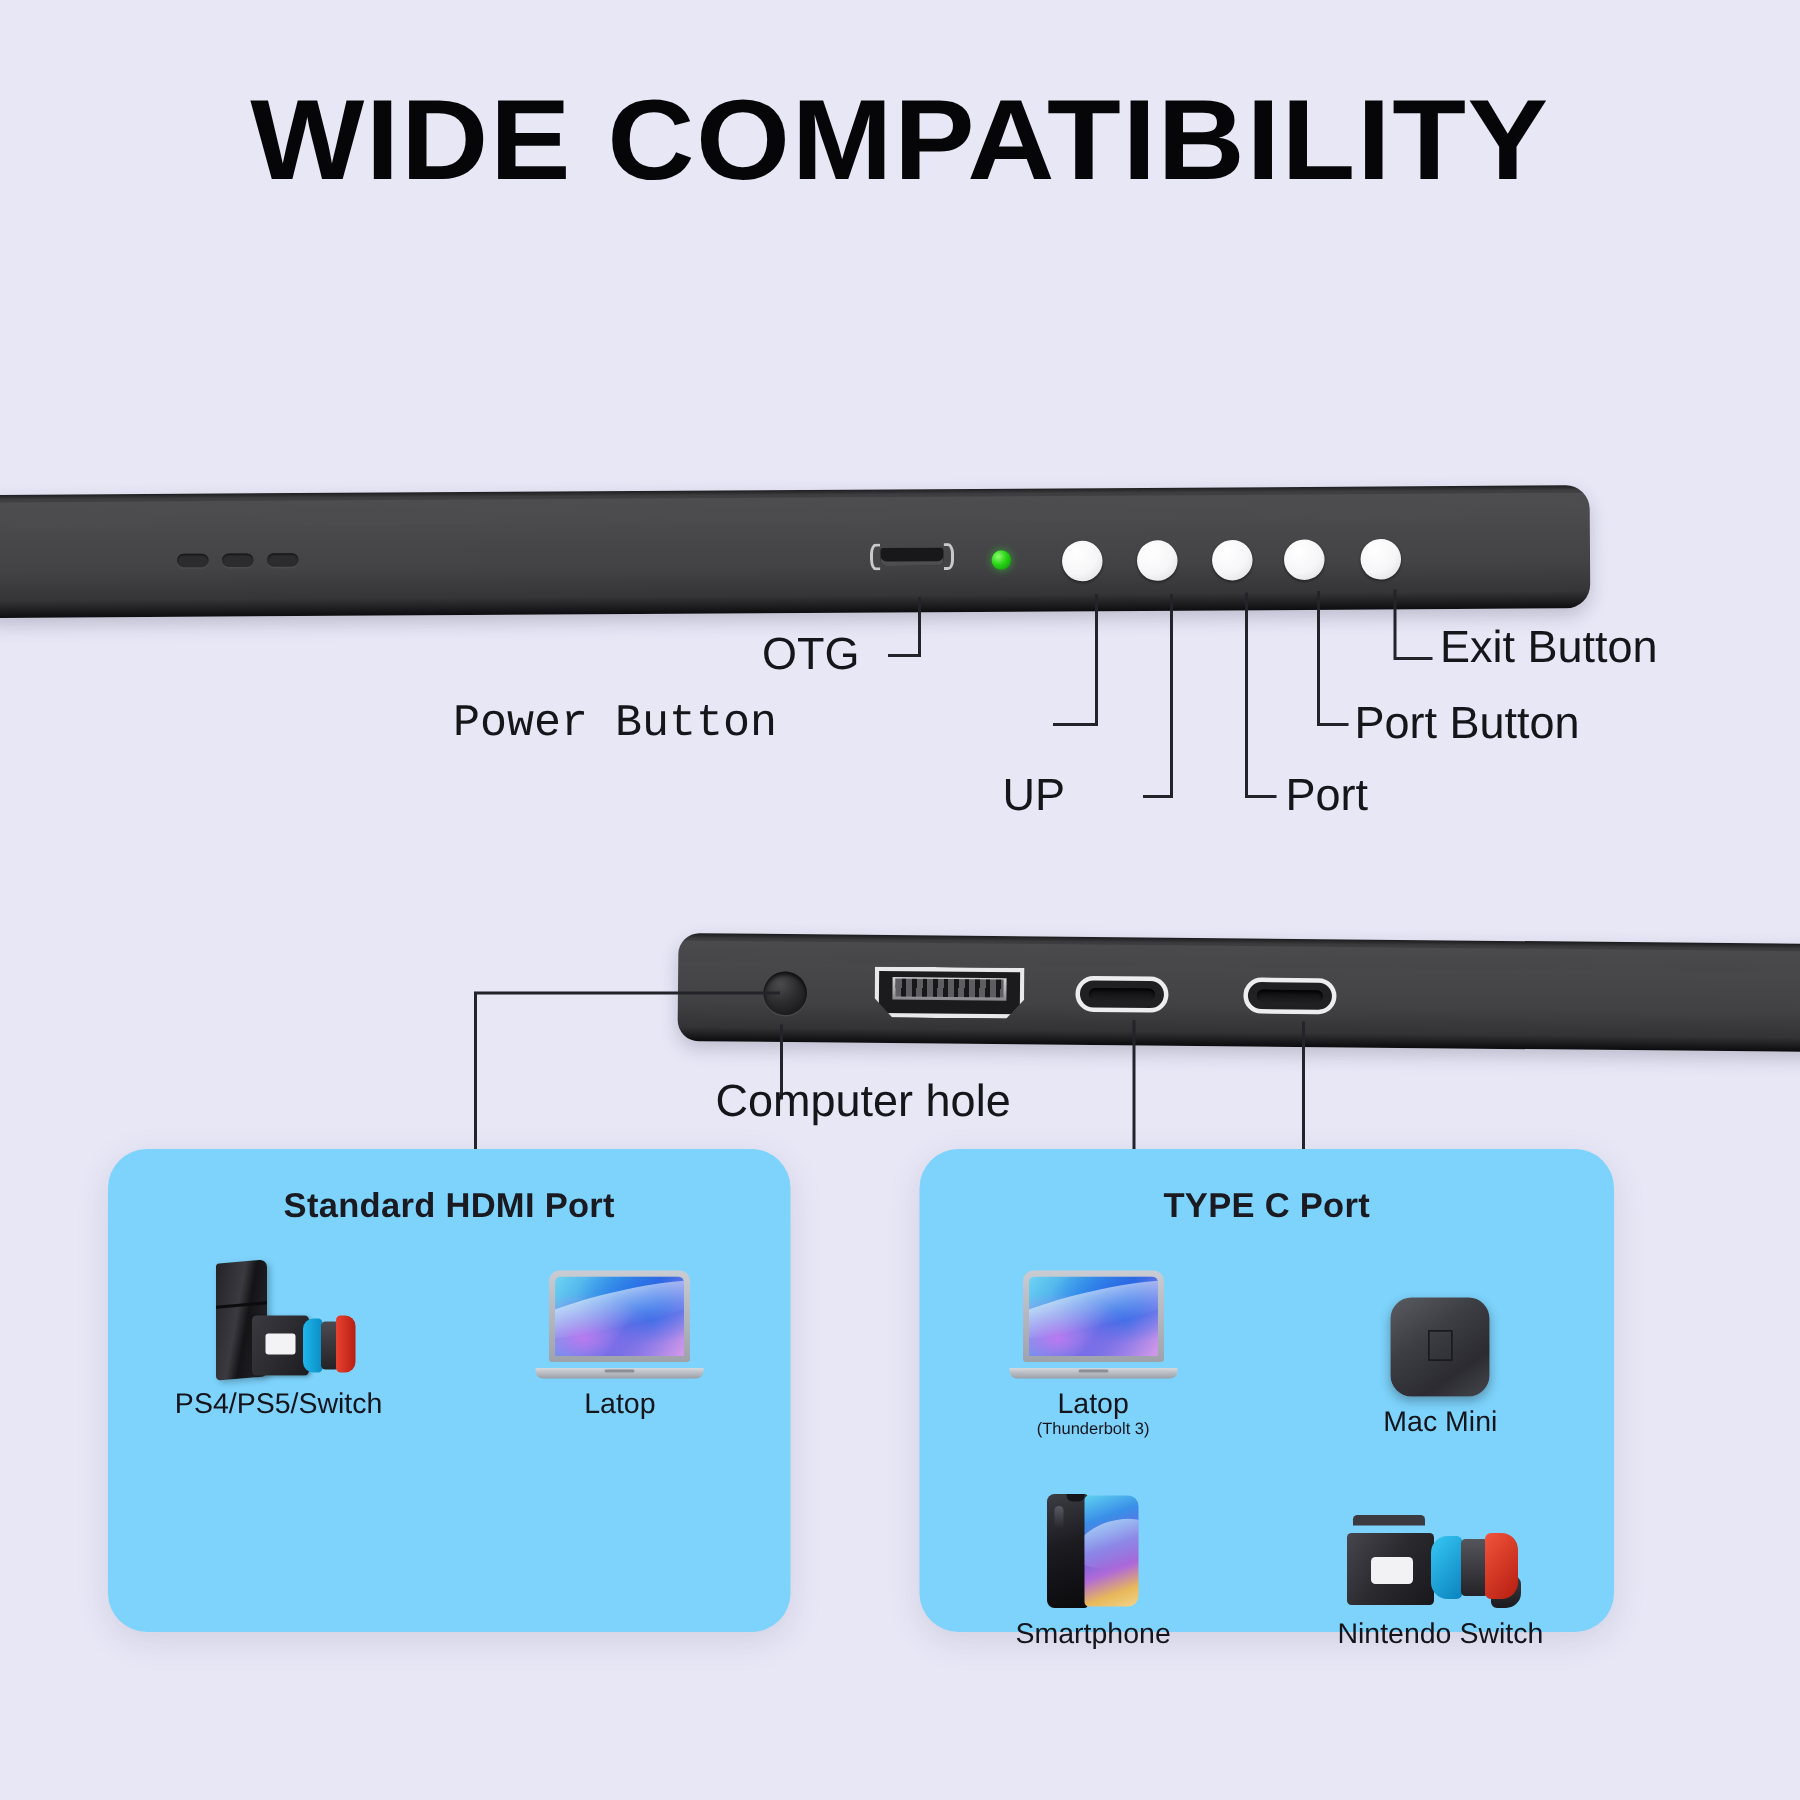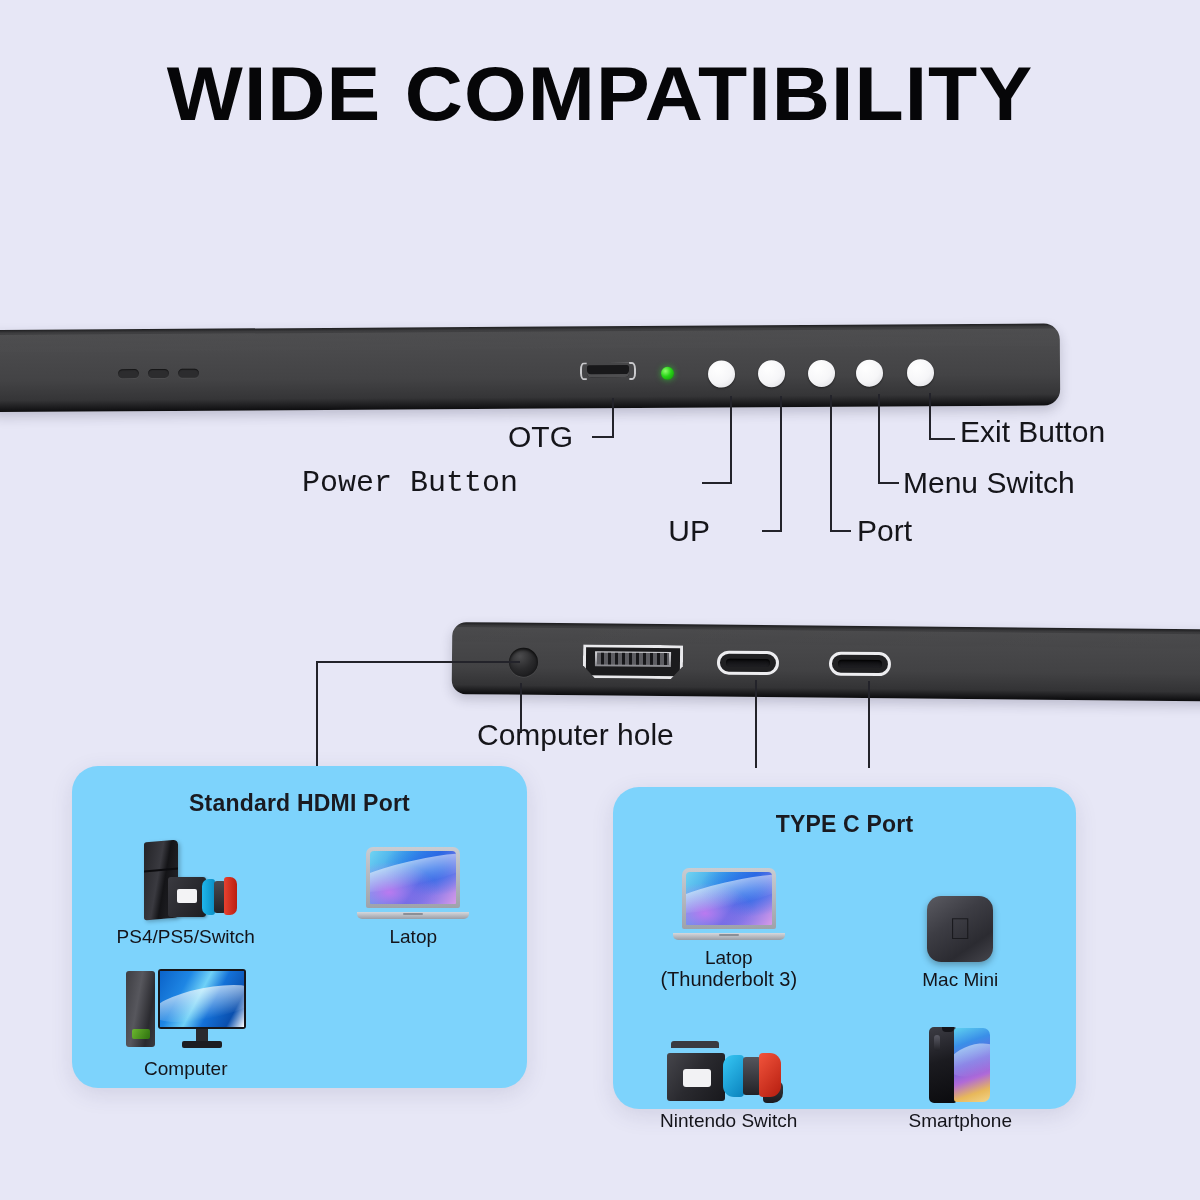--- a/index.html
+++ b/index.html
@@ -208,21 +208,21 @@
   }
 
   
   .card {
     position: absolute;
     background: #7dd3fc;
     border-radius: 26px;
     box-shadow: 0 6px 22px rgba(60,60,110,0.13);
   }
   #card-hdmi { left: 72px; top: 766px; width: 455px; height: 322px; }
-  #card-typec { left: 613px; top: 787px; width: 463px; height: 322px; }
+  #card-typec { left: 613px; top: 766px; width: 463px; height: 322px; }
 
   .card-title {
     text-align: center;
     font-size: 23px;
     font-weight: 700;
     color: #1a1a20;
     margin-top: 24px;
     letter-spacing: 0.2px;
   }
   .card-grid {
@@ -244,21 +244,21 @@
     justify-content: center;
     position: relative;
   }
   .dev-label {
     font-size: 19px;
     color: #14141a;
     margin-top: 7px;
     text-align: center;
     line-height: 1.12;
   }
-  .dev-sub { font-size: 20px; display: block; }
+  .dev-sub { font-size: 11px; display: block; }
 
   
   .ps4 { position: relative; width: 96px; height: 80px; }
   .ps4-console {
     position: absolute; left: 6px; bottom: 0;
     width: 34px; height: 78px;
     background: linear-gradient(100deg, #232327 0%, #3a3a40 42%, #141417 58%, #2a2a2f 100%);
     border-radius: 2px 5px 3px 3px;
     transform: skewY(-5deg);
     box-shadow: 2px 2px 4px rgba(0,0,0,0.25);
@@ -540,21 +540,21 @@
 </svg>
 
 <div class="callout-label" style="left:508px; top:420px;">OTG</div>
 <div class="callout-label" style="left:518px; top:466px; transform:translateX(-100%); width:0;">
   <span style="display:block; position:absolute; right:0; white-space:nowrap;font-family:Liberation Mono, monospace;">Power Button</span>
 </div>
 <div class="callout-label" style="left:710px; top:514px; transform:translateX(-100%); width:0;">
   <span style="display:block; position:absolute; right:0; white-space:nowrap;">UP</span>
 </div>
 <div class="callout-label" style="left:857px; top:514px;">Port</div>
-<div class="callout-label" style="left:903px; top:466px;">Menu Switch</div>
+<div class="callout-label" style="left:903px; top:466px;">Port Button</div>
 <div class="callout-label" style="left:960px; top:415px;">Exit Button</div>
 <div class="callout-label" style="left:477px; top:718px;">Computer hole</div>
 
 <div class="card" id="card-hdmi">
   <div class="card-title">Standard HDMI Port</div>
   <div class="card-grid">
 
     <div class="dev">
       <div class="dev-art">
         <div class="ps4">
@@ -574,33 +574,20 @@
           <div class="laptop-lid">
               <div class="laptop-screen"></div>
             </div>
           <div class="laptop-base"></div>
           <div class="laptop-notch"></div>
         </div>
       </div>
       <div class="dev-label">Latop</div>
     </div>
 
-    <div class="dev" style="margin-top:14px;">
-      <div class="dev-art">
-        <div class="pc">
-          <div class="pc-tower"></div>
-          <div class="pc-mon-frame">
-              <div class="pc-mon"></div>
-            </div>
-          <div class="pc-neck"></div>
-          <div class="pc-foot"></div>
-        </div>
-      </div>
-      <div class="dev-label">Computer</div>
-    </div>
 
 
   </div>
 </div>
 
 <div class="card" id="card-typec">
   <div class="card-title">TYPE C Port</div>
   <div class="card-grid">
 
     <div class="dev">
@@ -623,37 +610,37 @@
       <div class="dev-art">
         <div class="macmini">
             <span class="apple-logo"></span>
           </div>
       </div>
       <div class="dev-label">Mac Mini</div>
     </div>
 
     <div class="dev" style="margin-top:22px;">
       <div class="dev-art">
+        <div class="phone">
+          <div class="phone-back"></div>
+          <div class="phone-front"></div>
+          <div class="phone-notch"></div>
+        </div>
+      </div>
+      <div class="dev-label">Smartphone</div>
+    </div>
+
+    <div class="dev" style="margin-top:22px;">
+      <div class="dev-art">
         <div class="nsw">
           <div class="nsw-top"></div>
           <div class="nsw-dock"></div>
           <div class="nsw-joy-b"></div>
           <div class="nsw-joy-mid"></div>
           <div class="nsw-grip"></div>
           <div class="nsw-joy-r"></div>
         </div>
       </div>
       <div class="dev-label">Nintendo Switch</div>
     </div>
 
-    <div class="dev" style="margin-top:22px;">
-      <div class="dev-art">
-        <div class="phone">
-          <div class="phone-back"></div>
-          <div class="phone-front"></div>
-          <div class="phone-notch"></div>
-        </div>
-      </div>
-      <div class="dev-label">Smartphone</div>
-    </div>
-
   </div>
 </div>
 
 </body></html>

